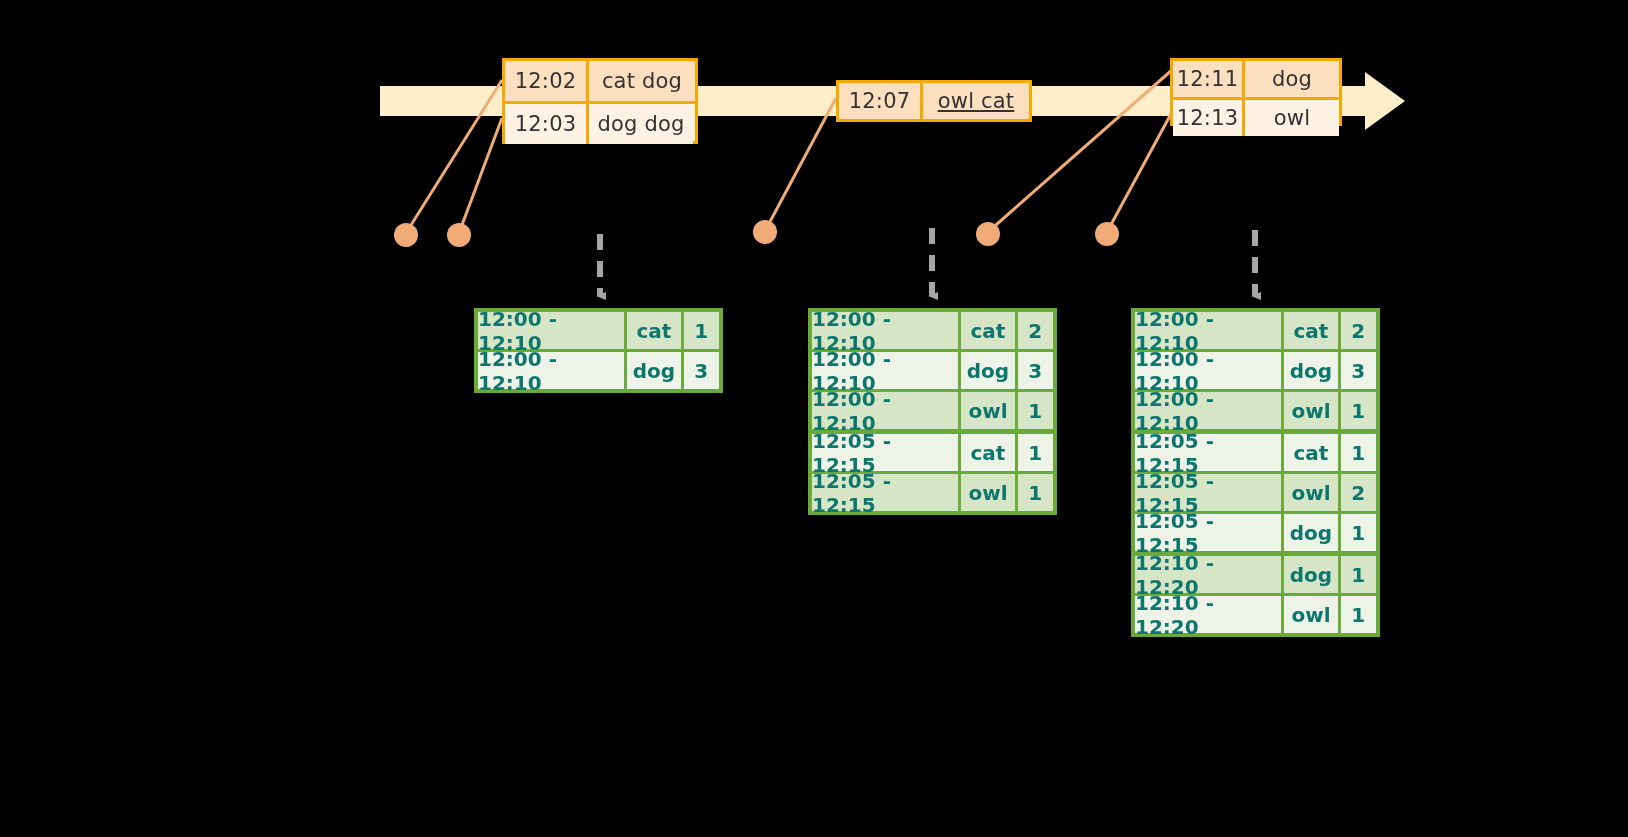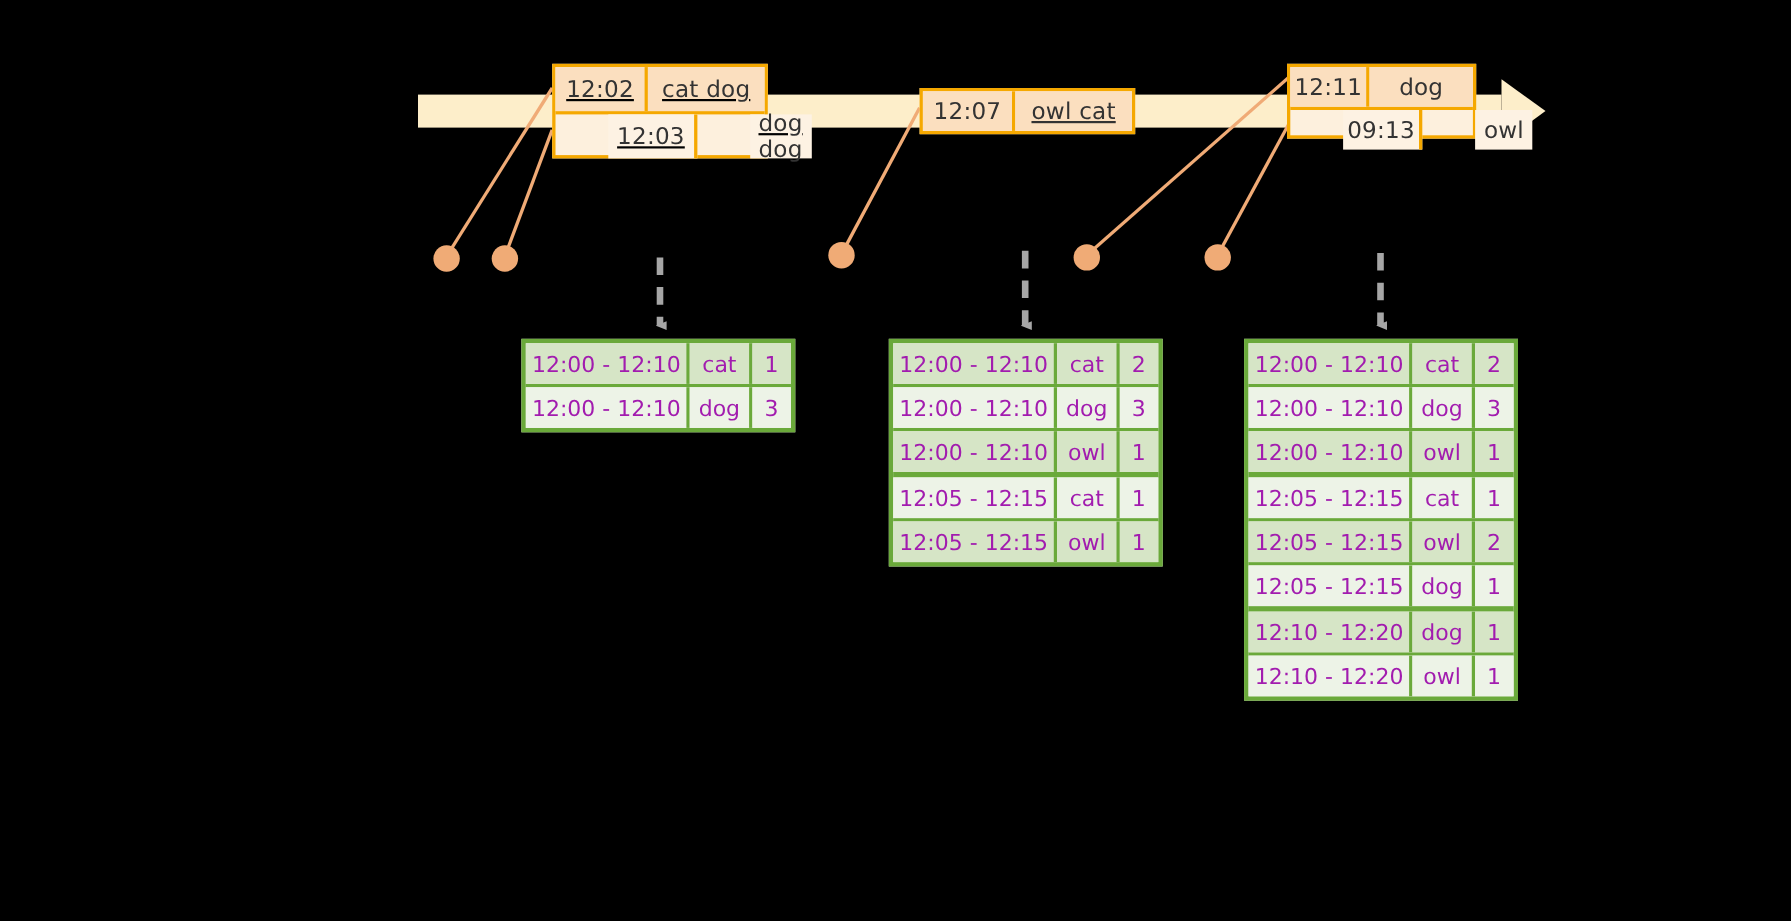--- a/index.html
+++ b/index.html
@@ -14,44 +14,45 @@
   .evt-box{
     position:absolute;
     border:3px solid #f5a800;
     box-sizing:border-box;
     background:#fdf0dd;
     z-index:5;
   }
   .evt-row{display:flex;align-items:stretch;}
   .evt-row + .evt-row{border-top:3px solid #f5a800;}
   .evt-row.shade .cell{background:#fbdfbf;}
-  .evt-row.plain .cell{background:#fdf2e3;margin-left:48px;}
+  .evt-row.plain .cell{background:#fdf2e3;}
   .cell{
     display:flex;align-items:center;justify-content:center;
     font-size:21px;color:#333;letter-spacing:.2px;
     padding:0 8px;box-sizing:border-box;
   }
   .cell.time{border-right:3px solid #f5a800;}
 
   
   .gtable{
     position:absolute;
     border:4px solid #6aa93a;
     box-sizing:border-box;
     background:#e9f1e0;
     z-index:4;
   }
   .grow{display:flex;align-items:stretch;border-bottom:3px solid #6aa93a;}
   .grow:last-child{border-bottom:none;}
   .grow.group-end{border-bottom:5px solid #6aa93a;}
   .gcell{
     display:flex;align-items:center;justify-content:center;
-    font-size:20px;color:#a21caf;box-sizing:border-box;
+    font-size:20px;color:#0f766e;box-sizing:border-box;
     border-right:3px solid #6aa93a;
     height:37px;
+    font-weight:bold;
   }
   .gcell:last-child{border-right:none;}
   .grow.dark .gcell{background:#d6e5c6;}
   .grow.light .gcell{background:#edf3e7;}
   .gcell.win{width:160px;}
   .gcell.key{width:60px;}
   .gcell.cnt{width:38px;}
 </style>
 </head>
 <body>
@@ -85,21 +86,21 @@
       <circle cx="1107" cy="234" r="12"></circle>
     </g>
 
     <g stroke="#a6a6a6" stroke-width="6" stroke-dasharray="16 11" fill="none">
       <line x1="600" y1="234" x2="600" y2="296" marker-end="url(#dash-head)"></line>
       <line x1="932" y1="228" x2="932" y2="296" marker-end="url(#dash-head)"></line>
       <line x1="1255" y1="230" x2="1255" y2="296" marker-end="url(#dash-head)"></line>
     </g>
   </svg>
 
-  <div class="evt-box" style="left:502px;top:58px;width:196px;height:86px;text-decoration:underline;">
+  <div class="evt-box" style="left:502px;top:58px;width:196px;height:86px;">
     <div class="evt-row shade" style="height:40px;">
       <div class="cell time" style="width:84px;">12:02</div>
       <div class="cell words" style="width:106px;">cat dog</div>
     </div>
     <div class="evt-row plain" style="height:40px;">
       <div class="cell time" style="width:84px;">12:03</div>
       <div class="cell words" style="width:104px;">dog dog</div>
     </div>
   </div>
 
@@ -109,21 +110,21 @@
       <div class="cell words" style="width:106px;text-decoration:underline;">owl cat</div>
     </div>
   </div>
 
   <div class="evt-box" style="left:1170px;top:58px;width:172px;height:68px;">
     <div class="evt-row shade" style="height:36px;">
       <div class="cell time" style="width:72px;">12:11</div>
       <div class="cell words" style="width:94px;">dog</div>
     </div>
     <div class="evt-row plain" style="height:36px;">
-      <div class="cell time" style="width:72px;">09:13</div>
+      <div class="cell time" style="width:72px;">12:13</div>
       <div class="cell words" style="width:94px;">owl</div>
     </div>
   </div>
 
   <div class="gtable" style="left:474px;top:308px;width:249px;">
     <div class="grow dark">
       <div class="gcell win">12:00 - 12:10</div>
       <div class="gcell key">cat</div>
       <div class="gcell cnt">1</div>
     </div>

